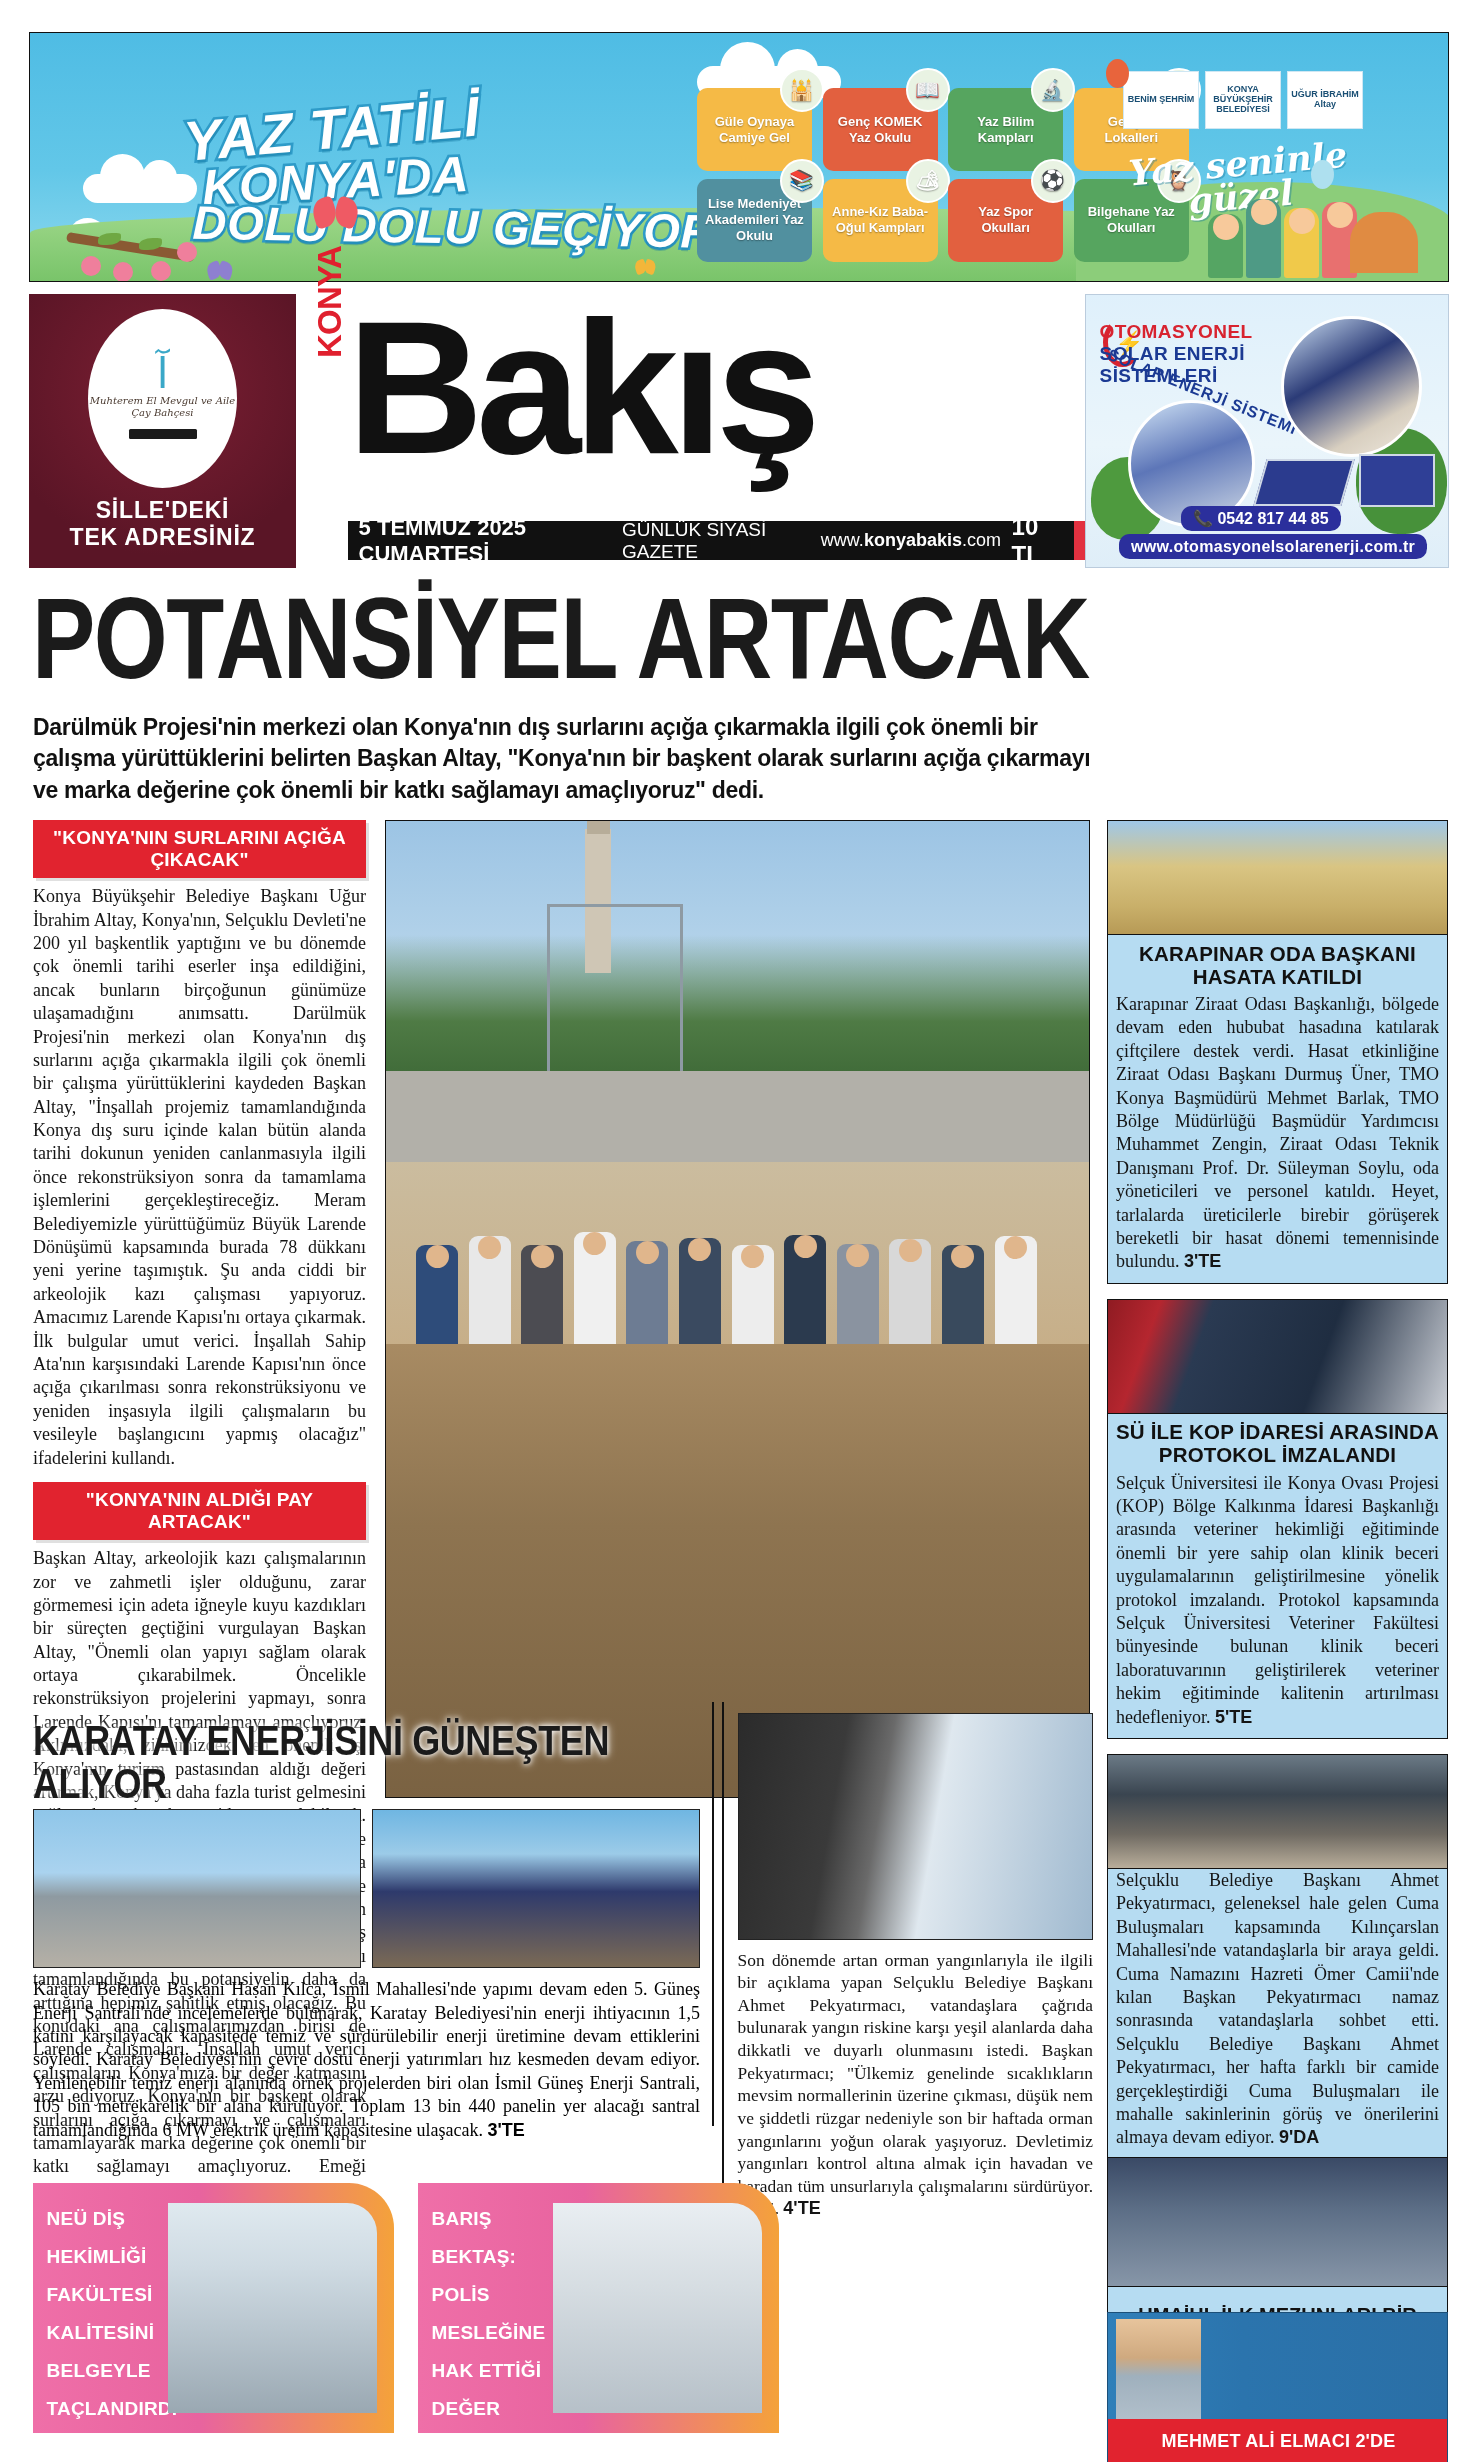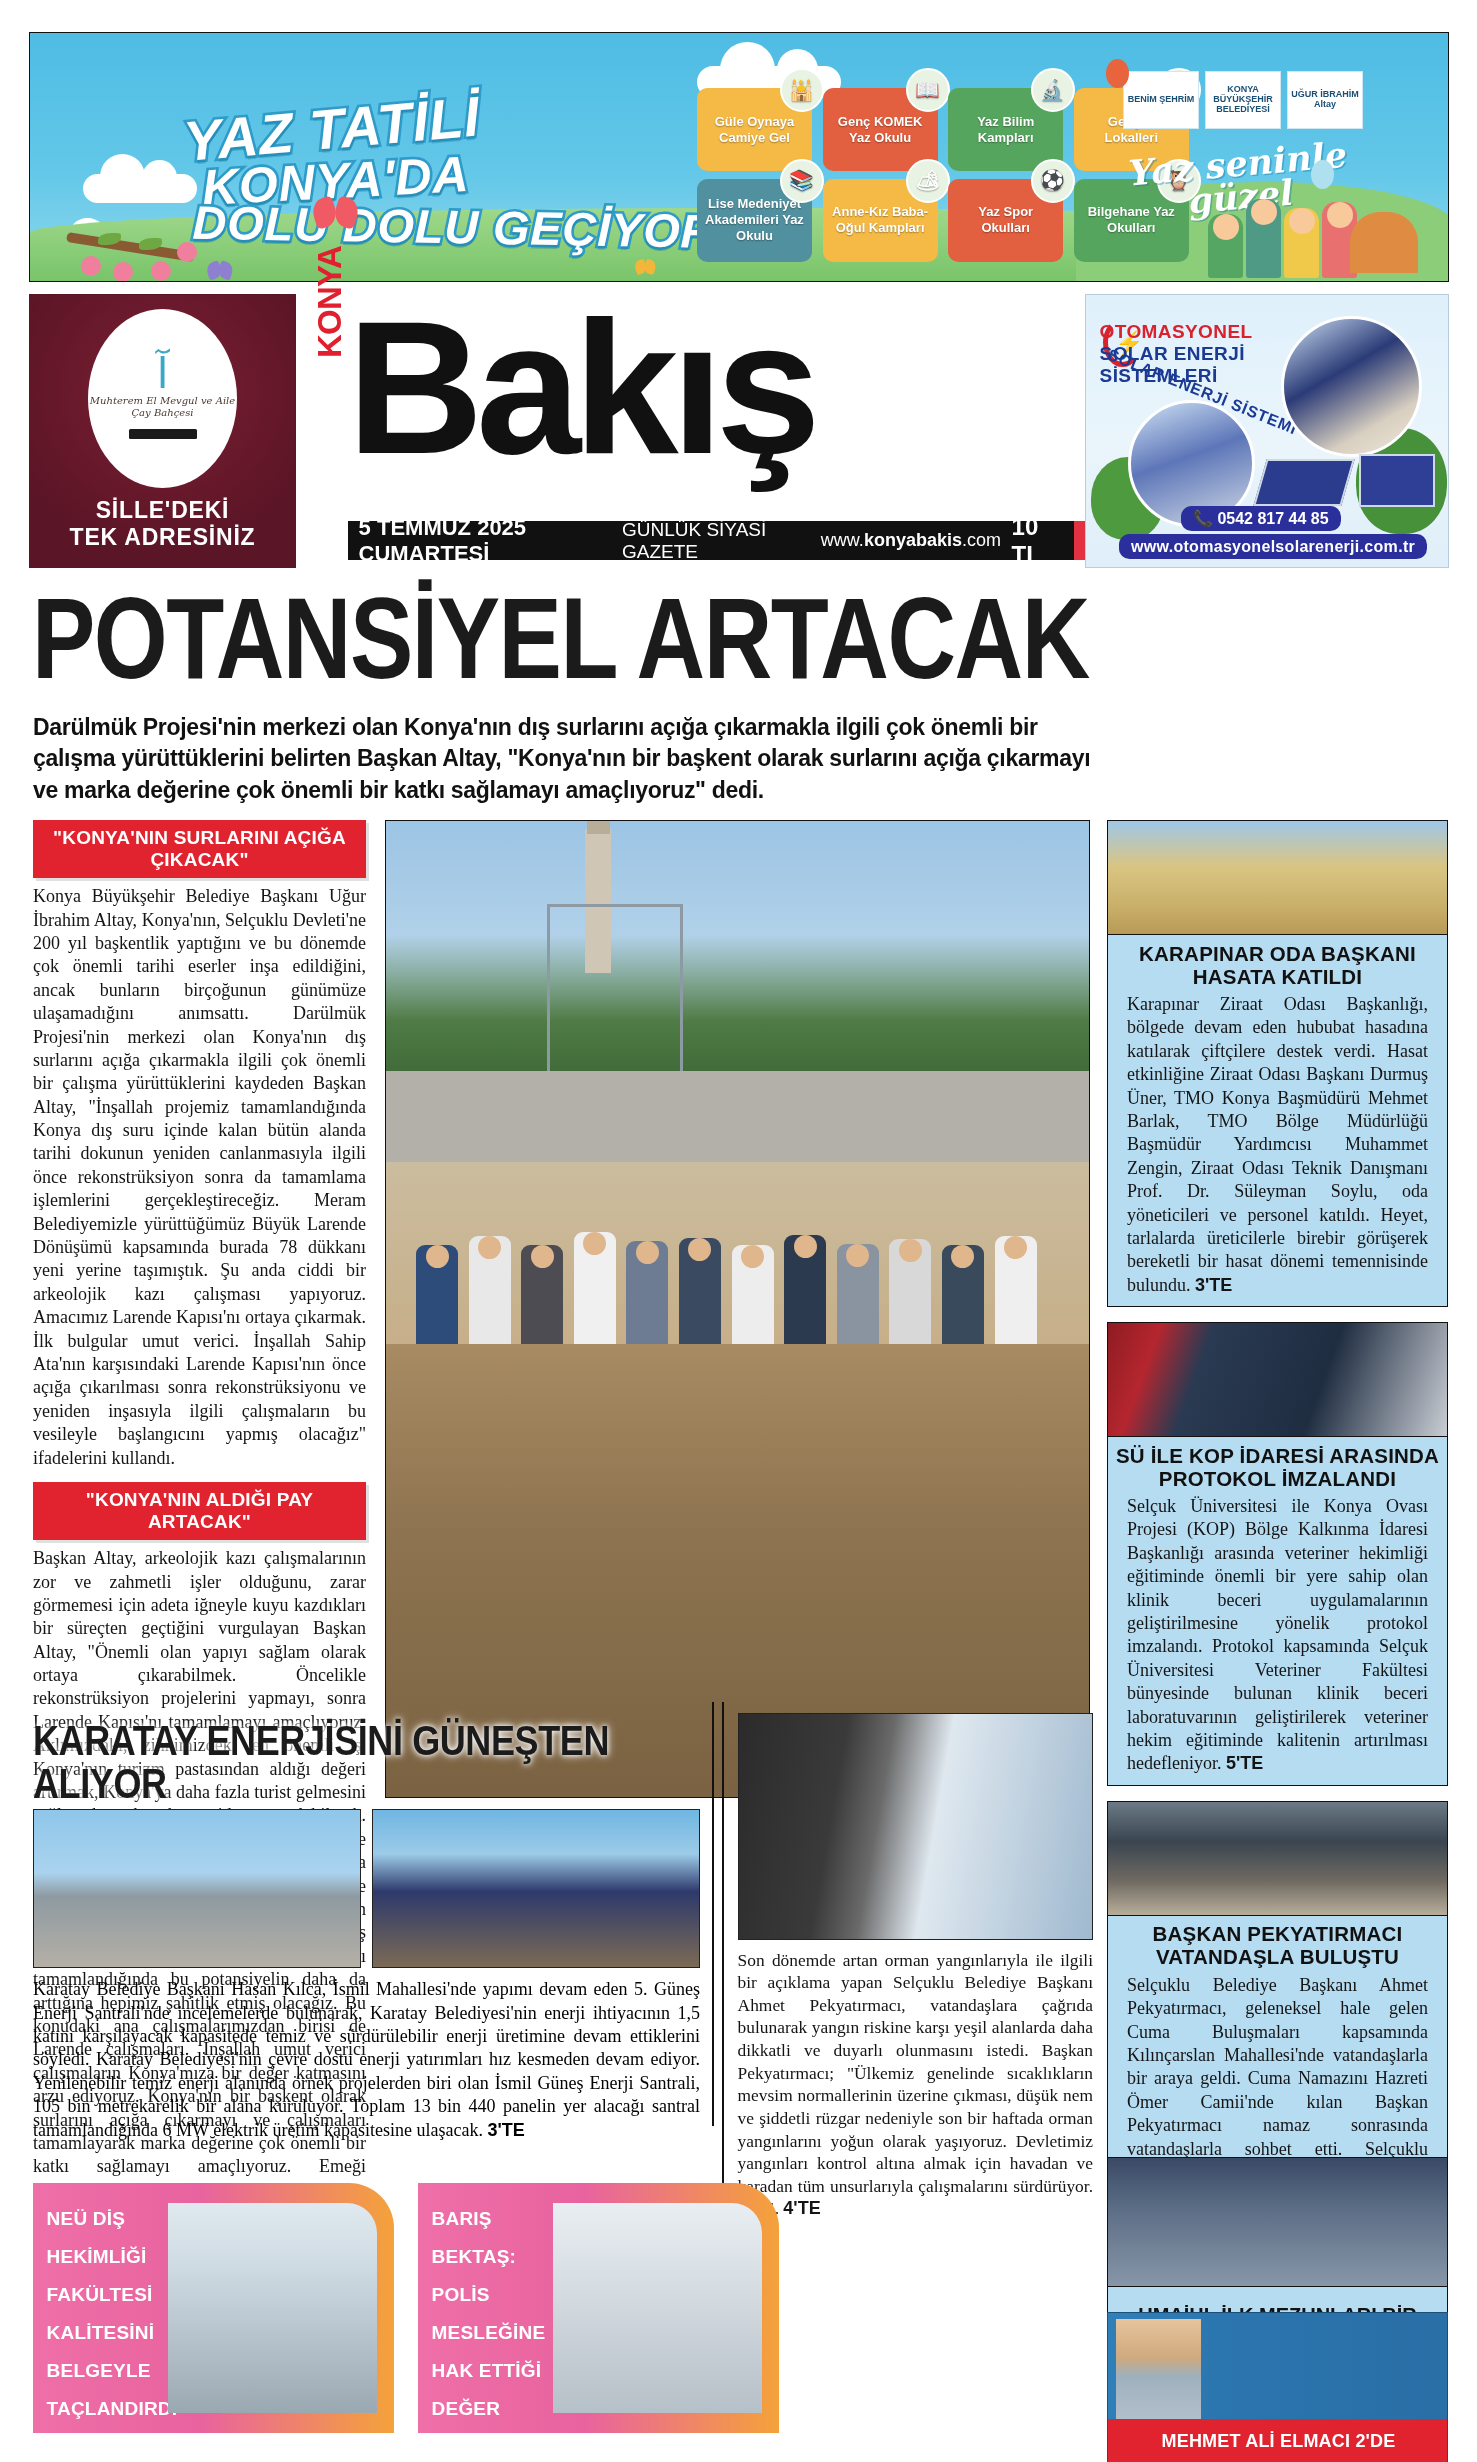--- a/index.html
+++ b/index.html
@@ -209,21 +209,21 @@
   .mp-trees{position:absolute;left:0;top:114px;width:705px;height:144px;
     background: linear-gradient(180deg,rgba(80,130,70,.0),#4f7b45 60%,#3f6a38 100%);}
 
   .col3 { position:absolute; left:1107px; top:820px; width:341px; }
   .sidecard { background:#b6dcf2; border:1.5px solid #111; padding:0 0 9px; margin-bottom:15px; }
   .sidecard .ph { height:114px; border-bottom:0.8px solid #111; }
   .sidecard h3 {
     font-size:20.5px; font-weight:900; text-align:center; color:#111;
     padding:7.6px 7.6px 4.5px; line-height:1.12; letter-spacing:0.2px;
   }
-  .sidecard .bodytext { padding:0 19px; }
+  .sidecard .bodytext { padding:0 8px; }
   .ph-harvest{background: linear-gradient(180deg,#9fc7e8 0%,#d9c583 40%,#c9b06a 75%,#b79a56 100%);}
   .ph-protocol{background: linear-gradient(110deg,#8f1b22 0%,#b5262f 14%,#2a3a52 28%,#1f2d41 62%,#c9cdd4 100%);}
   .ph-meeting{background: linear-gradient(180deg,#6b7a86 0%,#3a4550 35%,#6f6a62 70%,#b8ad9a 100%);}
 
   
   .karatay { position:absolute; left:33px; top:1720px; width:667px; }
   .kr-title {
     font-size:36px; font-weight:900; color:#1b1b1b; letter-spacing:-0.4px;
     text-shadow: 0 0 4.5px #fff, 0 0 9px #fff; line-height:1;
     transform: scaleY(1.18); transform-origin: left top;
@@ -512,21 +512,20 @@
     </div>
 
     <div class="sidecard">
       <div class="ph ph-protocol"></div>
       <h3>SÜ İLE KOP İDARESİ ARASINDA PROTOKOL İMZALANDI</h3>
       <p class="bodytext"><span>Selçuk Üniversitesi ile Konya Ovası Projesi (KOP) Bölge Kalkınma İdaresi Başkanlığı arasında veteriner hekimliği eğitiminde önemli bir yere sahip olan klinik beceri uygulamalarının geliştirilmesine yönelik protokol imzalandı. Protokol kapsamında Selçuk Üniversitesi Veteriner Fakültesi bünyesinde bulunan klinik beceri laboratuvarının geliştirilerek veteriner hekim eğitiminde kalitenin artırılması hedefleniyor.</span> <span class="pageref">5'TE</span></p>
     </div>
 
     <div class="sidecard">
       <div class="ph ph-meeting"></div>
-      <h3>BAŞKAN PEKYATIRMACI VATANDAŞLA BULUŞTU</h3>
       <p class="bodytext"><span>Selçuklu Belediye Başkanı Ahmet Pekyatırmacı, geleneksel hale gelen Cuma Buluşmaları kapsamında Kılınçarslan Mahallesi'nde vatandaşlarla bir araya geldi. Cuma Namazını Hazreti Ömer Camii'nde kılan Başkan Pekyatırmacı namaz sonrasında vatandaşlarla sohbet etti. Selçuklu Belediye Başkanı Ahmet Pekyatırmacı, her hafta farklı bir camide gerçekleştirdiği Cuma Buluşmaları ile mahalle sakinlerinin görüş ve önerilerini almaya devam ediyor.</span> <span class="pageref">9'DA</span></p>
     </div>
   </div>
 
   <div class="karatay">
     <div class="kr-title">KARATAY ENERJİSİNİ GÜNEŞTEN ALIYOR</div>
     <div class="kr-photos">
       <div class="kr-ph kr-ph1"></div>
       <div class="kr-ph kr-ph2"></div>
     </div>

